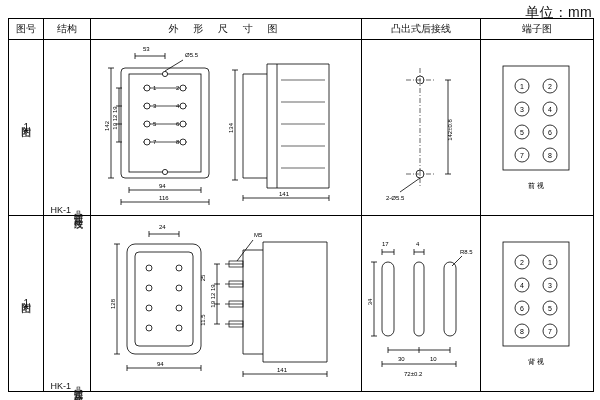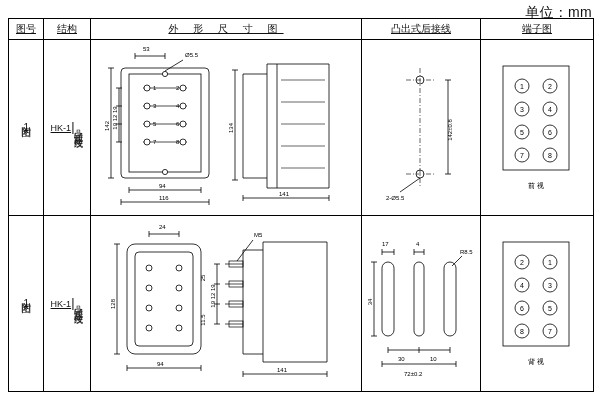--- a/index.html
+++ b/index.html
@@ -15,21 +15,20 @@
   .unit-note{
     position:absolute;right:8px;top:4px;
     font-size:14px;letter-spacing:0.3px;
   }
 
   table.main{
     position:absolute;left:8px;top:18px;
     width:584px;height:372px;
     border-collapse:collapse;
     table-layout:fixed;
-    text-decoration:underline;
   }
   table.main td,table.main th{
     border:1px solid #000;
     padding:0;
     vertical-align:middle;
     text-align:center;
     font-weight:normal;
     font-size:10px;
   }
   thead th{height:20px;}
@@ -45,21 +44,21 @@
     text-orientation:upright;
     letter-spacing:2px;
     line-height:1.15;
     font-size:10px;
     display:inline-block;
   }
   .rowlbl{height:176px;}
 
   
   .struct{
-    display:flex;align-items:center;justify-content:center;
+    display:flex;align-items:flex-end;justify-content:center;
     height:100%;gap:2px;
   }
   .struct .hk{font-size:9px;}
   .struct .vt{font-size:9px;}
 
   
   .canvas{position:relative;width:100%;height:100%;}
   svg{display:block;}
   text{font-family:"Liberation Sans","DejaVu Sans",sans-serif;}
 </style>

